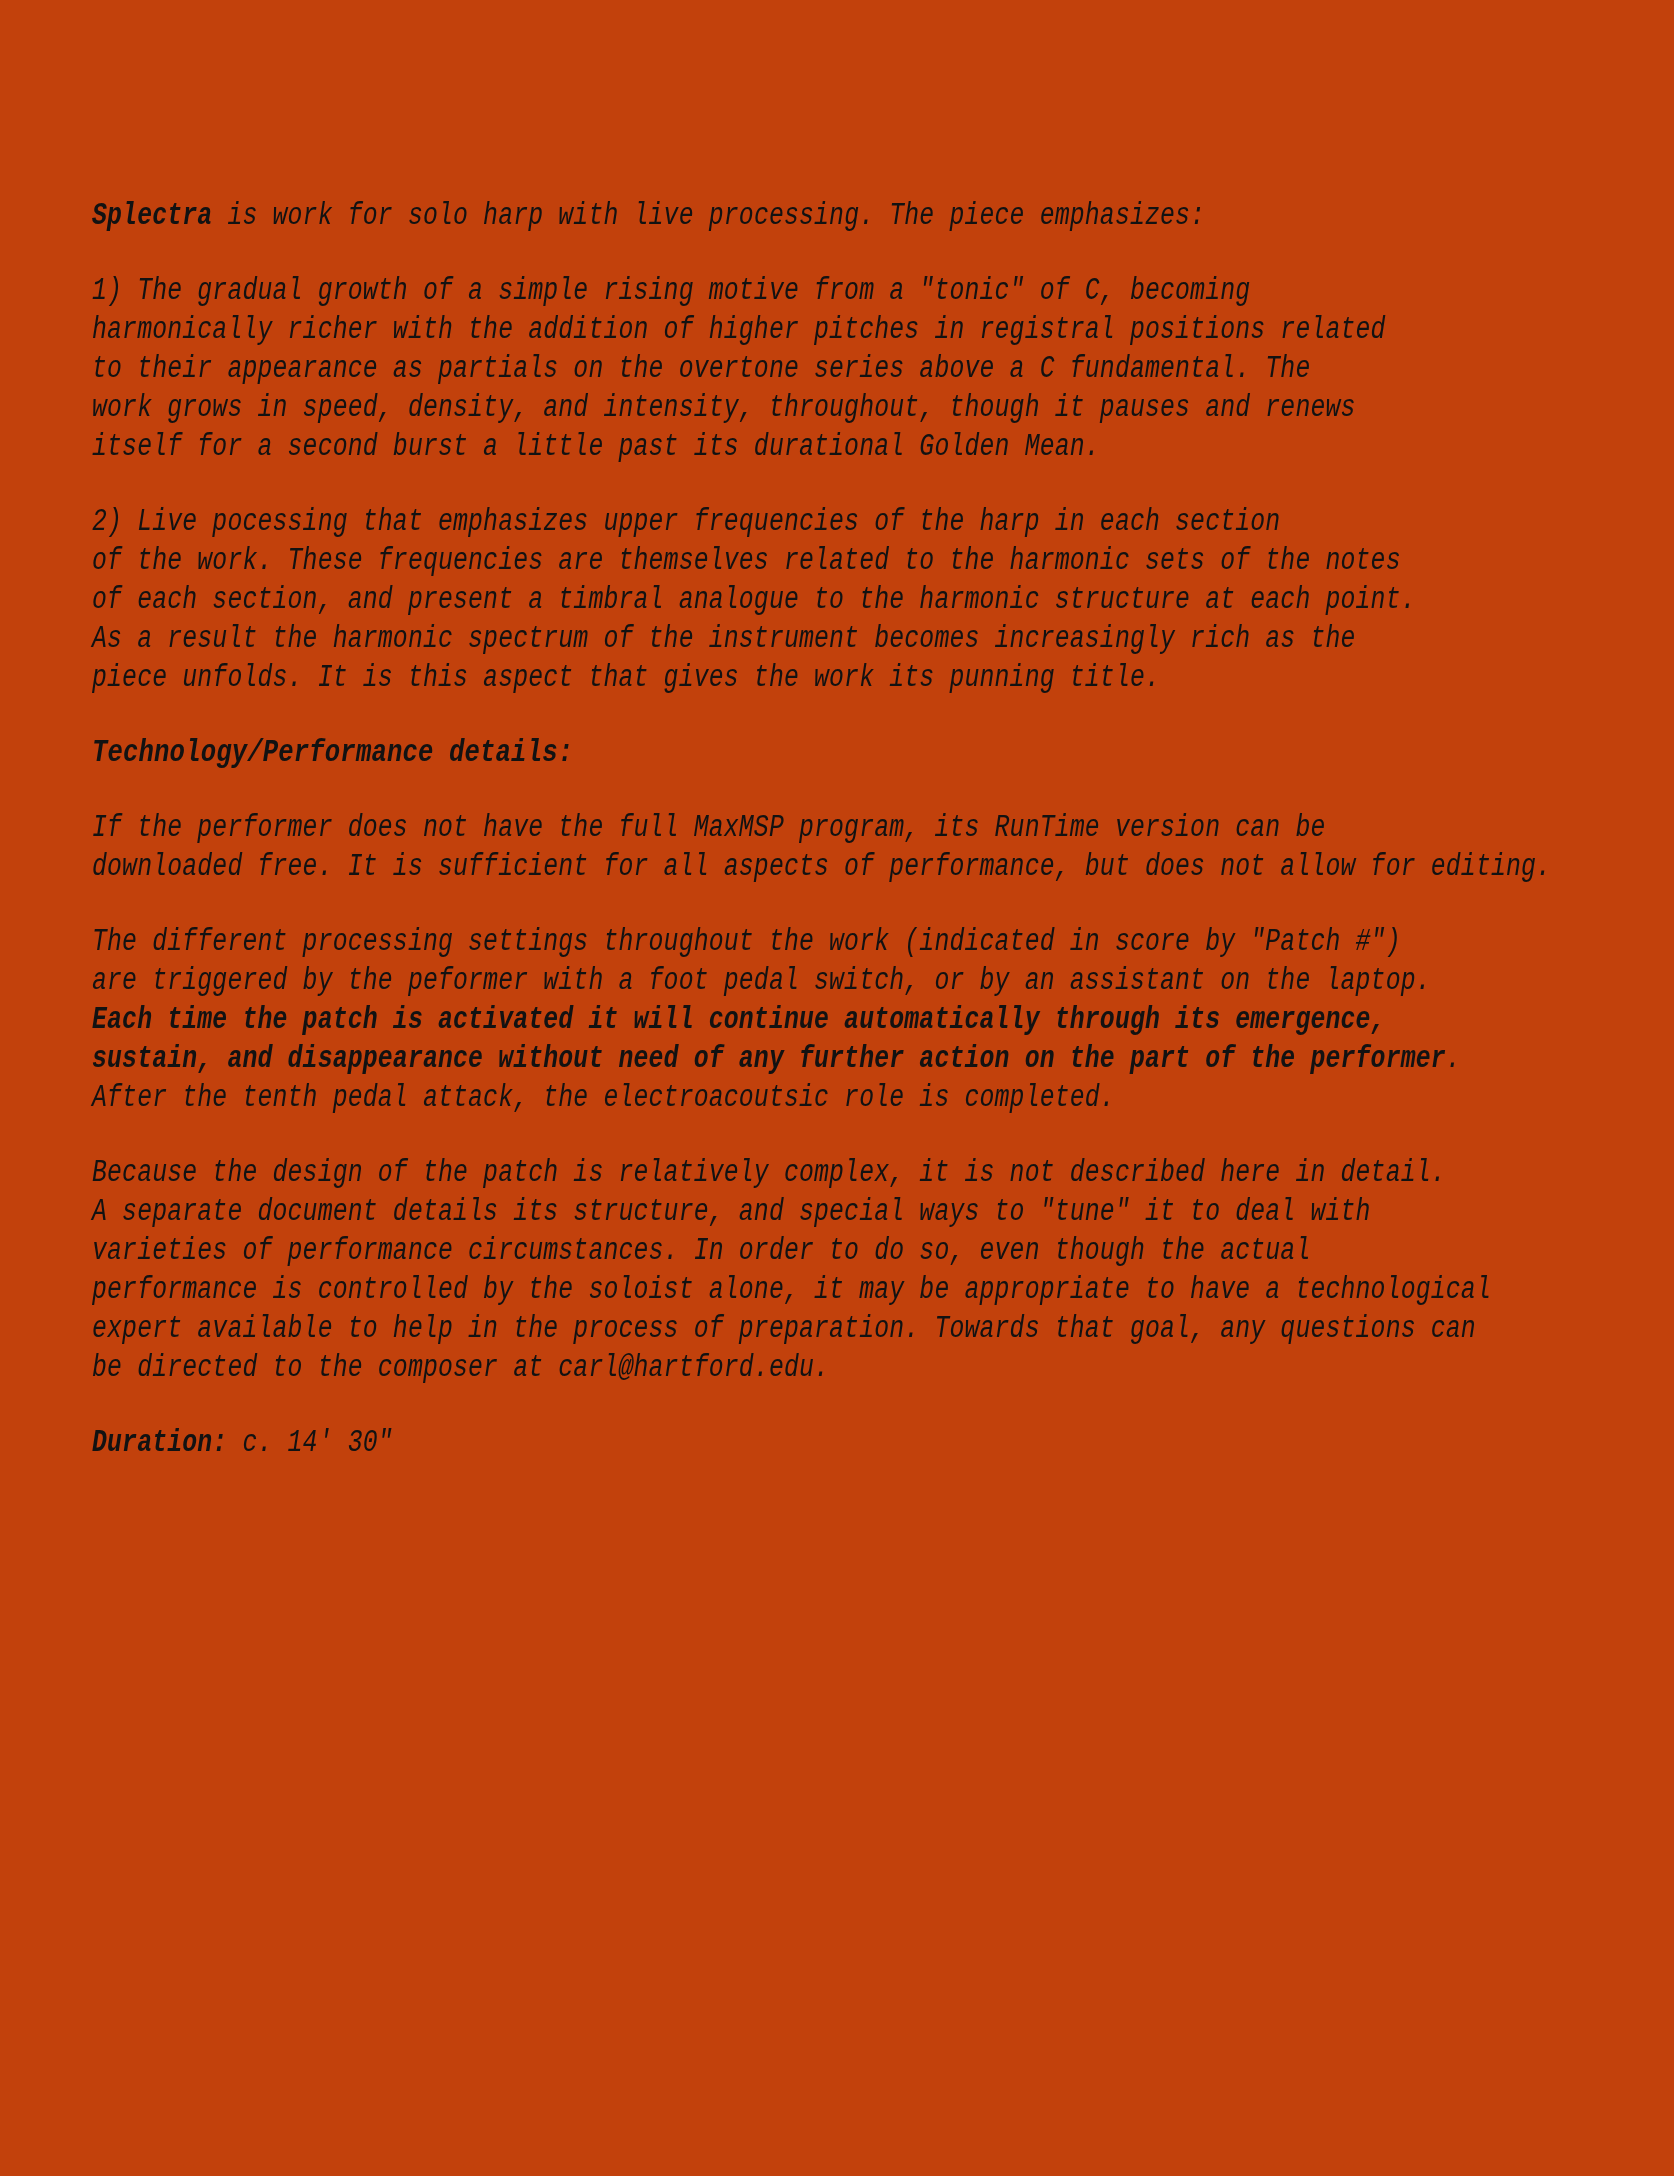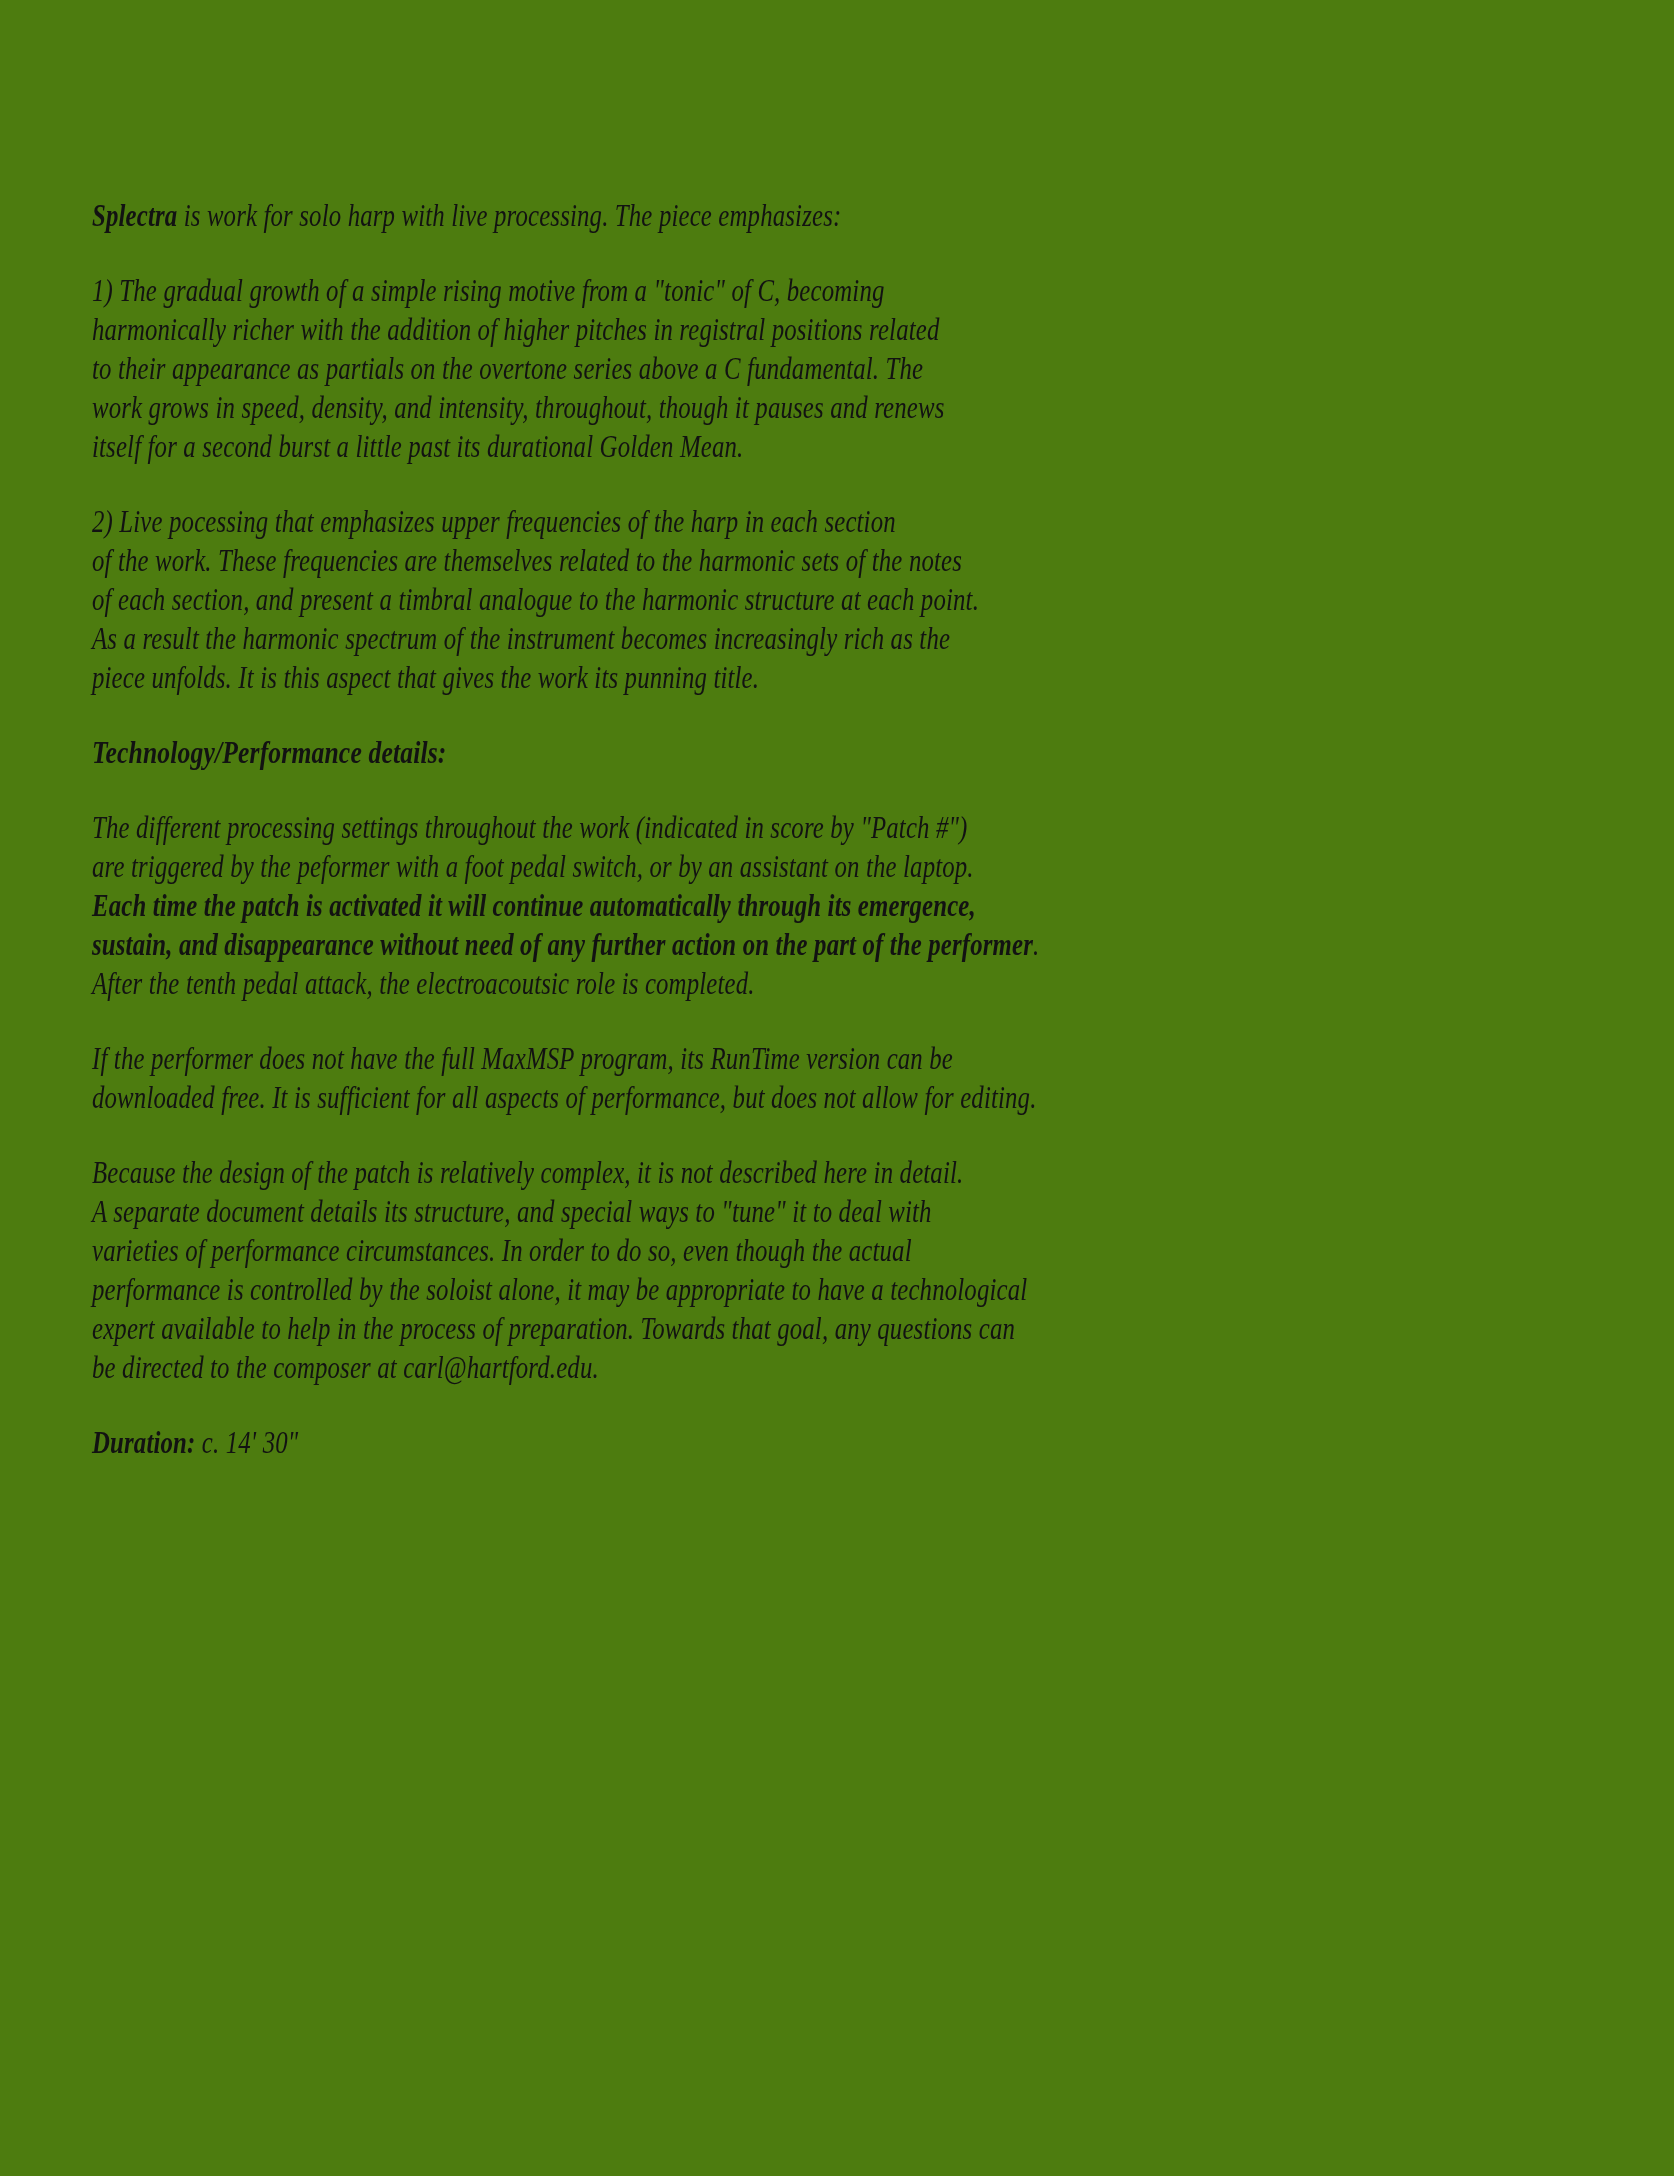--- a/index.html
+++ b/index.html
@@ -4,23 +4,23 @@
 <style>
   html, body {
     margin: 0;
     padding: 0;
     background: #ffffff;
   }
   .page {
     position: relative;
     width: 1674px;
     height: 2177px;
-    background: #4d7c0f;
+    background: #c2410c;
     overflow: hidden;
-    font-family: Liberation Serif, serif;
+    font-family: Liberation Mono, monospace;
   }
   .doc-body {
     position: absolute;
     top: 196px;
     left: 92px;
     right: 34px;
     color: #121212;
   }
   .block {
     margin: 0 0 36px 0;
@@ -62,29 +62,29 @@
         <div class="line"><span>2) Live pocessing that emphasizes upper frequencies of the harp in each section</span></div>
         <div class="line"><span>of the work. These frequencies are themselves related to the harmonic sets of the notes</span></div>
         <div class="line"><span>of each section, and present a timbral analogue to the harmonic structure at each point.</span></div>
         <div class="line"><span>As a result the harmonic spectrum of the instrument becomes increasingly rich as the</span></div>
         <div class="line"><span>piece unfolds. It is this aspect that gives the work its punning title.</span></div>
       </div>
       <div class="block heading">
         <div class="line"><span class="bold">Technology/Performance details:</span></div>
       </div>
       <div class="block para">
+        <div class="line"><span>If the performer does not have the full MaxMSP program, its RunTime version can be</span></div>
+        <div class="line"><span>downloaded free. It is sufficient for all aspects of performance, but does not allow for editing.</span></div>
+      </div>
+      <div class="block para">
         <div class="line"><span>The different processing settings throughout the work (indicated in score by "Patch #")</span></div>
         <div class="line"><span>are triggered by the peformer with a foot pedal switch, or by an assistant on the laptop.</span></div>
         <div class="line"><span class="bold">Each time the patch is activated it will continue automatically through its emergence,</span></div>
         <div class="line"><span class="bold">sustain, and disappearance without need of any further action on the part of the performer</span><span>.</span></div>
         <div class="line"><span>After the tenth pedal attack, the electroacoutsic role is completed.</span></div>
-      </div>
-      <div class="block para">
-        <div class="line"><span>If the performer does not have the full MaxMSP program, its RunTime version can be</span></div>
-        <div class="line"><span>downloaded free. It is sufficient for all aspects of performance, but does not allow for editing.</span></div>
       </div>
       <div class="block para">
         <div class="line"><span>Because the design of the patch is relatively complex, it is not described here in detail.</span></div>
         <div class="line"><span>A separate document details its structure, and special ways to "tune" it to deal with</span></div>
         <div class="line"><span>varieties of performance circumstances. In order to do so, even though the actual</span></div>
         <div class="line"><span>performance is controlled by the soloist alone, it may be appropriate to have a technological</span></div>
         <div class="line"><span>expert available to help in the process of preparation. Towards that goal, any questions can</span></div>
         <div class="line"><span>be directed to the composer at carl@hartford.edu.</span></div>
       </div>
       <div class="block para">

